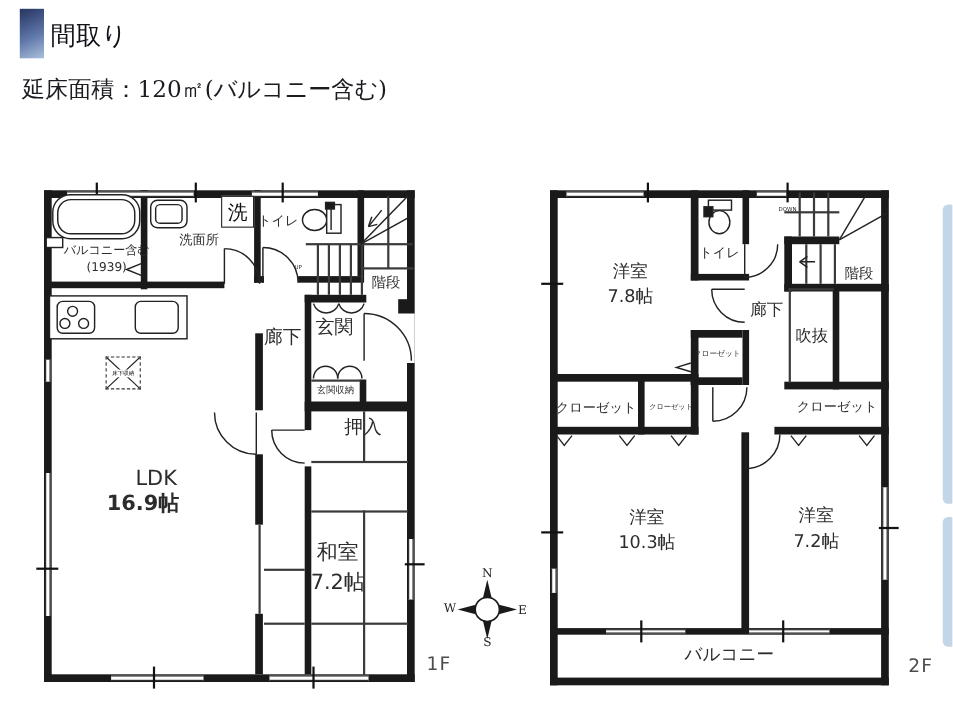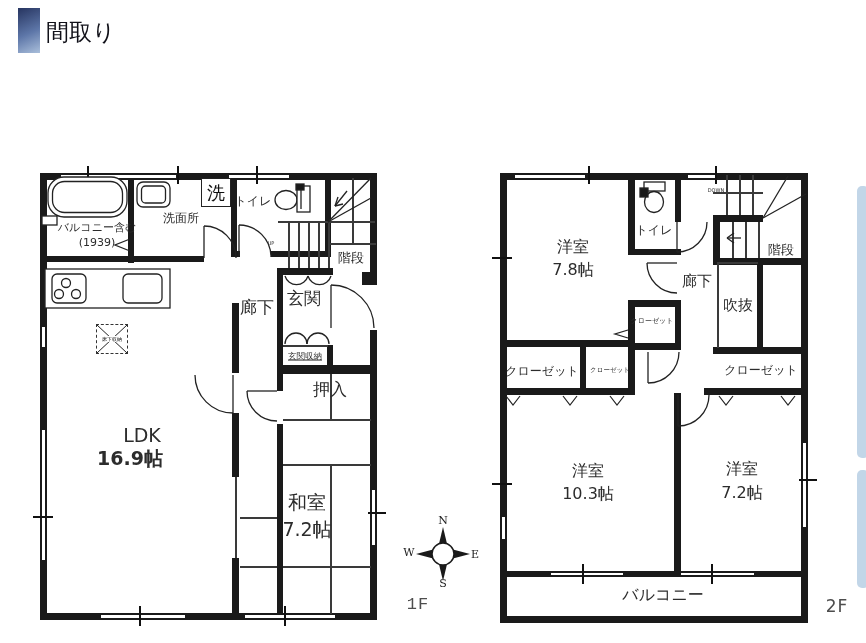--- a/index.html
+++ b/index.html
@@ -37,20 +37,21 @@
 </head>
 <body>
 
 <div id="canvas">
 
   <div class="side-strip" style="left:857px;top:186px;width:12px;height:272px;"></div>
   <div class="side-strip" style="left:857px;top:470px;width:12px;height:118px;"></div>
 
   <div id="hdr-icon"></div>
   <div id="hdr-tag" class="serif">間取り</div>
+  <div class="hdr-line serif" style="top:67px;">延床面積：120㎡(バルコニー含む)</div>
 
   <div id="geom">
       <div class="wall" style="left: 40px; top: 173px; width: 337px; height: 7px;"></div>
       <div class="wall" style="left: 40px; top: 173px; width: 7px; height: 447px;"></div>
       <div class="wall" style="left: 370px; top: 173px; width: 7px; height: 447px;"></div>
       <div class="wall" style="left: 40px; top: 613px; width: 337px; height: 7px;"></div>
       <div class="wall" style="left: 128px; top: 173px; width: 6px; height: 90px;"></div>
       <div class="wall" style="left: 40px; top: 256px; width: 164px; height: 6px;"></div>
       <div class="wall" style="left: 231px; top: 173px; width: 6px; height: 84px;"></div>
       <div class="wall" style="left: 231px; top: 251px; width: 9px; height: 6px;"></div>
@@ -271,27 +272,27 @@
   </div>
 
   <div class="lbl fs11" style="left:97px;top:228px;">バルコニー含む</div>
   <div class="lbl fs11" style="left:97px;top:243px;">(1939)</div>
   <div class="lbl fs12" style="left:181px;top:218px;">洗面所</div>
   <div class="lbl fs12" style="left:253px;top:201px;">トイレ</div>
   <div class="lbl fs13" style="left:351px;top:258px;">階段</div>
   <div class="lbl fs5" style="left:271px;top:244px;">UP</div>
   <div class="lbl fs17" style="left:257px;top:308px;">廊下</div>
   <div class="lbl fs17" style="left:304px;top:299px;">玄関</div>
-  <div class="lbl fs9" style="left:305px;top:356px;text-decoration:underline;">玄関収納</div>
+  <div class="lbl fs9" style="left:305px;top:356px;">玄関収納</div>
   <div class="lbl fs17" style="left:330px;top:390px;">押入</div>
   <div class="lbl fs19" style="left:142px;top:436px;">LDK</div>
   <div class="lbl fs19" style="left:130px;top:459px;font-weight:bold;">16.9帖</div>
   <div class="lbl fs19" style="left:307px;top:503px;">和室</div>
   <div class="lbl fs19" style="left:307px;top:530px;">7.2帖</div>
-  <div class="lbl floor-tag" style="left:418px;top:605px;font-family:Liberation Mono, monospace;">1F</div>
+  <div class="lbl floor-tag" style="left:399px;top:605px;">1F</div>
 
   <div class="lbl fs16" style="left:573px;top:247px;">洋室</div>
   <div class="lbl fs16" style="left:573px;top:270px;">7.8帖</div>
   <div class="lbl fs12" style="left:654px;top:230px;">トイレ</div>
   <div class="lbl fs5" style="left:716px;top:191px;">DOWN</div>
   <div class="lbl fs13" style="left:781px;top:250px;">階段</div>
   <div class="lbl fs15" style="left:697px;top:282px;">廊下</div>
   <div class="lbl fs15" style="left:738px;top:306px;">吹抜</div>
   <div class="lbl fs7" style="left:652px;top:322px;">クローゼット</div>
   <div class="lbl fs12" style="left:542px;top:371px;">クローゼット</div>

